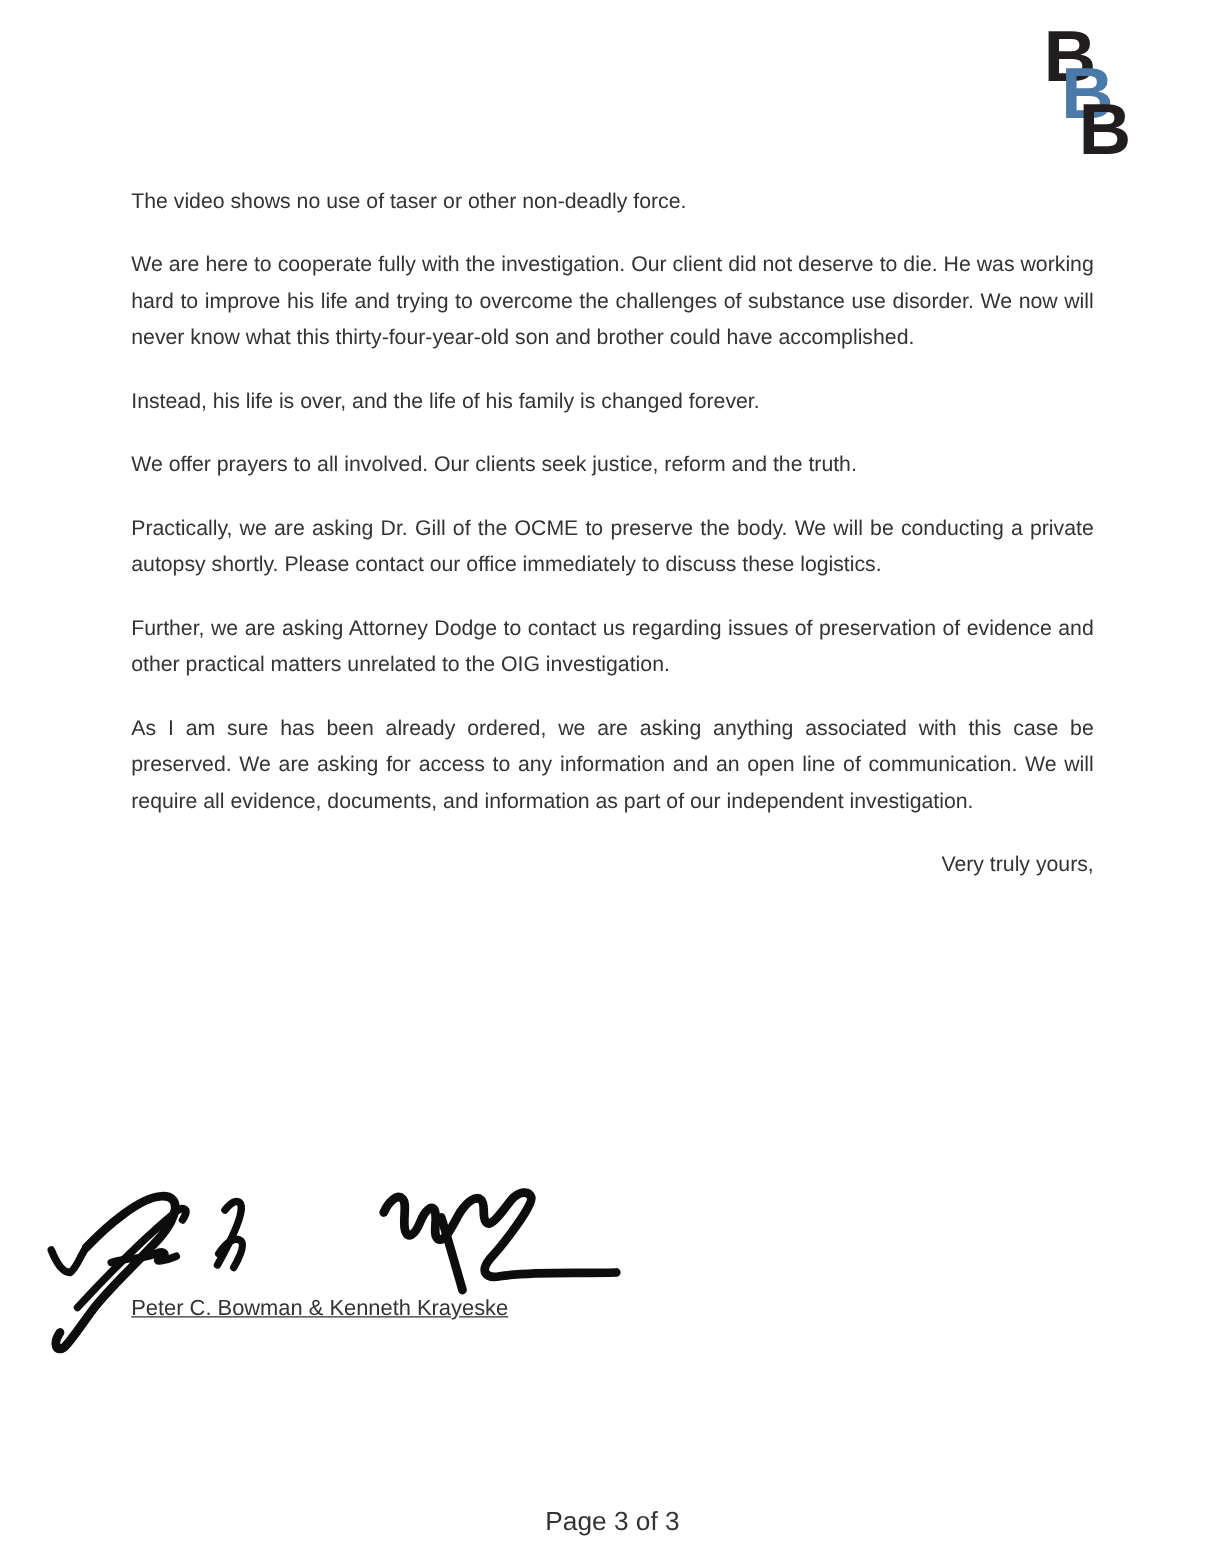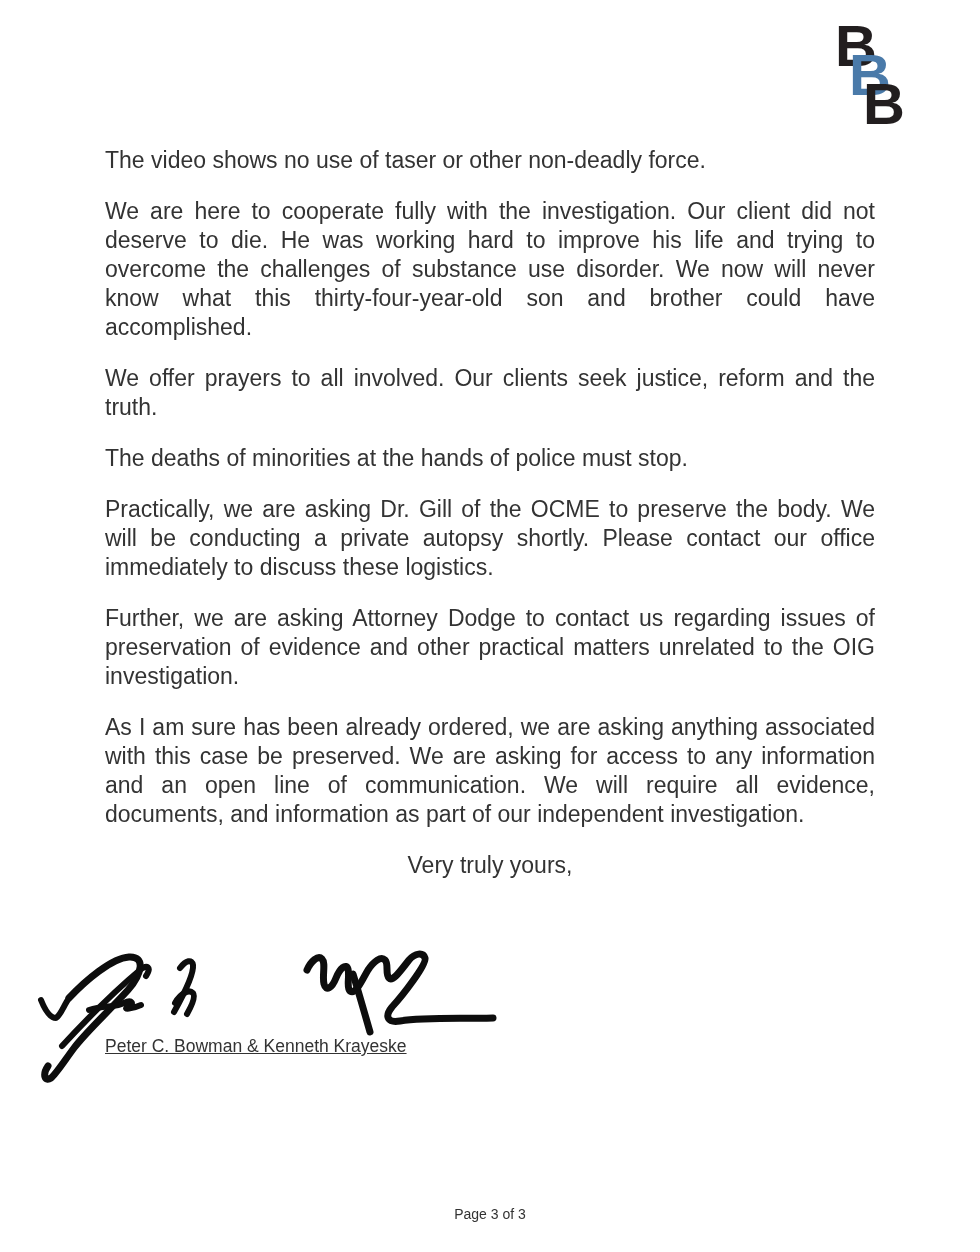--- a/index.html
+++ b/index.html
@@ -34,27 +34,27 @@
 
   
   .content {
     position: absolute;
     top: 146px;
     left: 105px;
     width: 770px;
   }
   .content p {
     margin: 0 0 22px 0;
-    font-size: 23px;
+    font-size: 17px;
     line-height: 29px;
     text-align: justify;
     text-justify: inter-word;
     color: #333333;
   }
-  .content p.closing { margin-bottom: 0; text-align: center; }
+  .content p.closing { margin-bottom: 0; text-align: right; }
 
   
   .sig {
     position: absolute;
     pointer-events: none;
   }
   .sig path {
     fill: none;
     stroke: #0d0d0d;
     stroke-linecap: round;
@@ -73,40 +73,40 @@
     text-decoration: underline;
   }
 
   
   .footer {
     position: absolute;
     left: 0;
     top: 1206px;
     width: 100%;
     text-align: center;
-    font-size: 14px;
+    font-size: 21px;
     color: #333333;
   }
 </style>
 </head>
 <body>
 
 <div class="page">
 
   <div class="logo">
     <span class="logo-letter b1">B</span>
     <span class="logo-letter b2">B</span>
     <span class="logo-letter b3">B</span>
   </div>
 
   <div class="content">
     <p>The video shows no use of taser or other non-deadly force.</p>
     <p>We are here to cooperate fully with the investigation. Our client did not deserve to die. He was working hard to improve his life and trying to overcome the challenges of substance use disorder. We now will never know what this thirty-four-year-old son and brother could have accomplished.</p>
+    <p>Instead, his life is over, and the life of his family is changed forever.</p>
     <p>We offer prayers to all involved. Our clients seek justice, reform and the truth.</p>
-    <p>The deaths of minorities at the hands of police must stop.</p>
     <p>Practically, we are asking Dr. Gill of the OCME to preserve the body. We will be conducting a private autopsy shortly. Please contact our office immediately to discuss these logistics.</p>
     <p>Further, we are asking Attorney Dodge to contact us regarding issues of preservation of evidence and other practical matters unrelated to the OIG investigation.</p>
     <p>As I am sure has been already ordered, we are asking anything associated with this case be preserved. We are asking for access to any information and an open line of communication. We will require all evidence, documents, and information as part of our independent investigation.</p>
     <p class="closing">Very truly yours,</p>
   </div>
 
   <svg class="sig sig-peter" width="215" height="140" viewBox="0 0 215 140" role="img" aria-label="Peter C. Bowman">
     <path stroke-width="6" d="M7,52 C11,62 16,70 22,70 C27,67 30,57 35,50"></path>
     <path stroke-width="7" d="M35,50 C52,32 78,10 95,9 C112,8 108,26 94,42 C74,64 52,84 40,100 C31,112 22,126 17,130 C11,134 8,127 14,118"></path>
     <path stroke-width="6" d="M28,98 C52,72 82,42 106,22 C113,16 118,19 112,28"></path>

